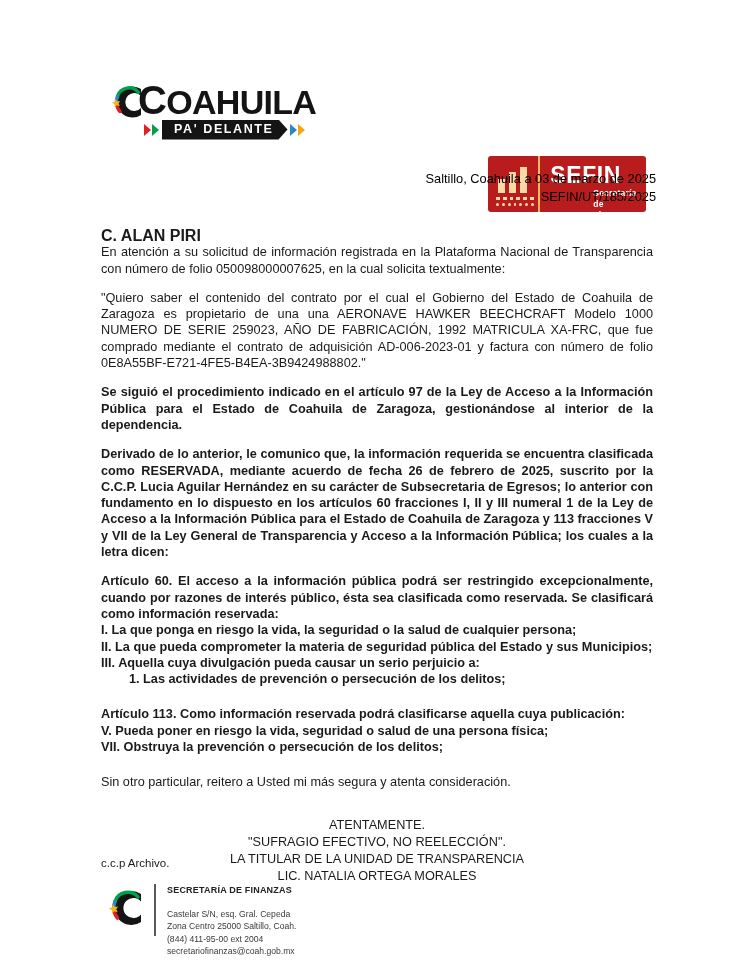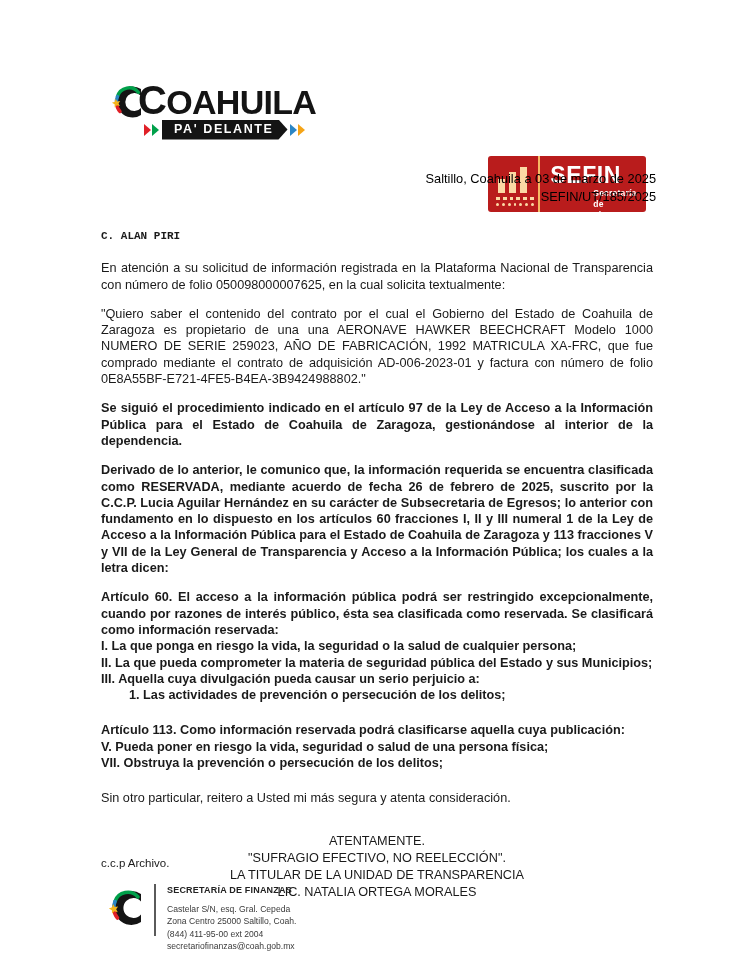--- a/index.html
+++ b/index.html
@@ -175,23 +175,21 @@
   .content {
     position: absolute;
     left: 101px;
     top: 228px;
     width: 552px;
     font-size: 12.7px;
     line-height: 16.3px;
   }
   .recipient {
     font-weight: bold;
-    font-size: 11px;
-    margin-bottom: 16px;
-    font-family: Liberation Mono, monospace;
+    font-size: 16px;
   }
   p.just {
     text-align: justify;
     margin: 0 0 13px 0;
   }
   p.bold { font-weight: bold; }
   p.tight { margin-bottom: 0; }
   .listline {
     margin: 0;
     font-weight: bold;
@@ -236,21 +234,21 @@
   .footer-text {
     font-size: 8.6px;
     line-height: 12.2px;
     color: #3a3a3a;
   }
   .footer-title {
     font-weight: bold;
     font-size: 9px;
     letter-spacing: 0.2px;
     color: #222;
-    margin-bottom: 7px;
+    margin-bottom: 12px;
   }
 </style>
 </head>
 <body>
 
 <div class="page">
 
   <div class="header">
 
     <div class="coahuila-logo">

